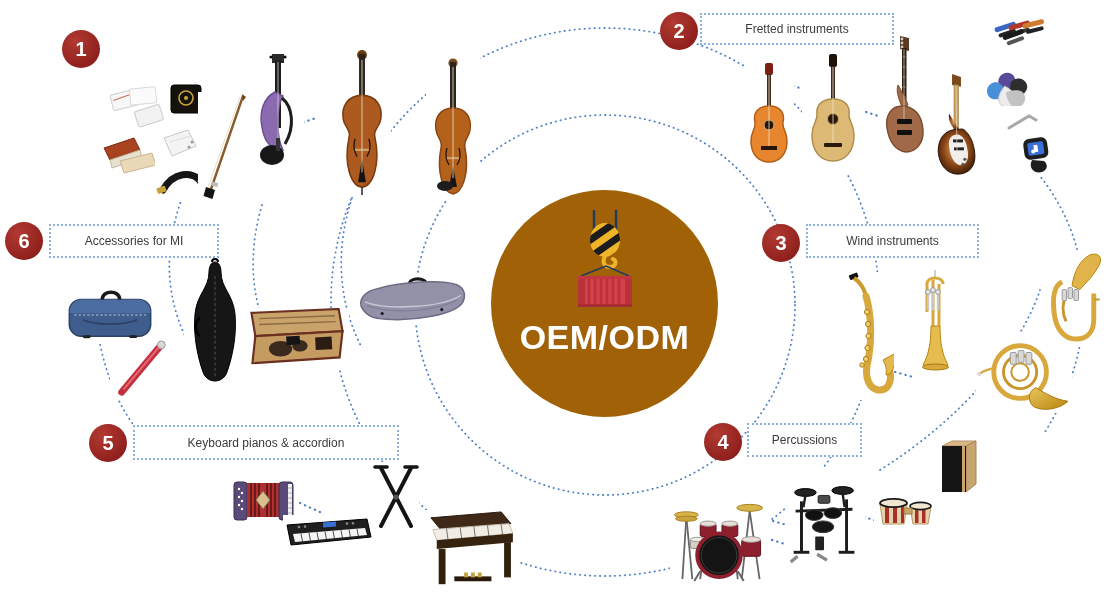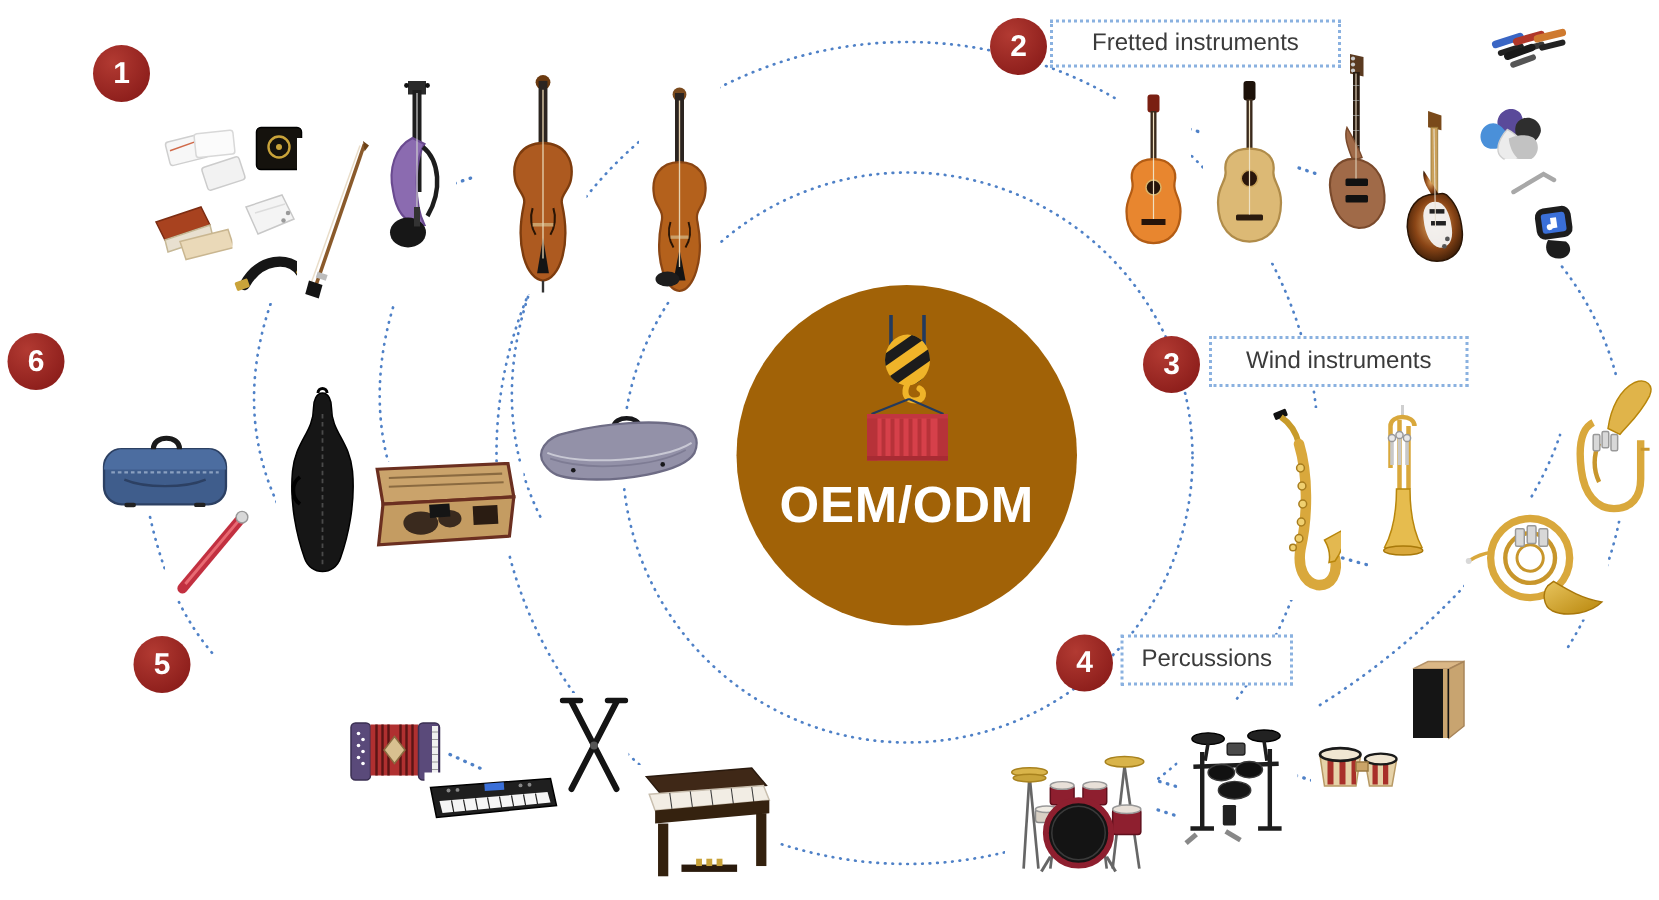--- a/index.html
+++ b/index.html
@@ -4,21 +4,21 @@
 <style>
   html,body{margin:0;padding:0;background:#fff;}
   #stage{position:relative;width:1106px;height:600px;background:#fff;overflow:hidden;
          font-family:"Liberation Sans",sans-serif;}
   .arcs{position:absolute;left:0;top:0;z-index:1;}
   .item{position:absolute;z-index:2;background:#fff;}
   .badge{position:absolute;z-index:5;width:38px;height:38px;border-radius:50%;
          background:radial-gradient(circle at 35% 30%, #b23a32, #8e1f1c 75%);
          color:#fff;font-weight:bold;font-size:20px;display:flex;align-items:center;justify-content:center;}
   .cat-label{position:absolute;z-index:4;background:#fff;border:2px dotted #8ab1e0;
-         color:#3b3b3b;font-size:16px;display:flex;align-items:center;justify-content:center;
+         color:#3b3b3b;font-size:12px;display:flex;align-items:center;justify-content:center;
          padding:0 8px;box-sizing:border-box;}
   #center-circle{position:absolute;z-index:3;left:491px;top:190px;width:227px;height:227px;
          border-radius:50%;background:#a16207;display:flex;flex-direction:column;align-items:center;}
   #center-icon{margin-top:20px;}
   #center-label{color:#fff;font-weight:bold;font-size:34px;letter-spacing:.5px;margin-top:4px;}
   
   #b1{left:62px;top:30px;}  #b2{left:660px;top:12px;}  #b3{left:762px;top:224px;}
   #b4{left:704px;top:423px;} #b5{left:89px;top:424px;}  #b6{left:5px;top:222px;}
   
   #l1{left:103px;top:34px;width:230px;height:33px;}
@@ -95,21 +95,23 @@
   </div>
 
   <div class="badge" id="b1">1</div>
   <div class="badge" id="b2">2</div>
   <div class="cat-label" id="l2">Fretted instruments</div>
   <div class="badge" id="b3">3</div>
   <div class="cat-label" id="l3">Wind instruments</div>
   <div class="badge" id="b4">4</div>
   <div class="cat-label" id="l4">Percussions</div>
   <div class="badge" id="b5">5</div>
+  <div class="cat-label" id="l5">Keyboard pianos &amp; accordion</div>
   <div class="badge" id="b6">6</div>
+  <div class="cat-label" id="l6">Accessories for MI</div>
 
   <svg class="item" style="left:104px;top:82px;width:66px;height:58px" viewBox="0 0 66 58">
     <g transform="rotate(-14 20 20)">
         <rect x="8" y="10" width="26" height="16" rx="2" fill="#f7f7f7" stroke="#cfcfcf"></rect>
         <line x1="10" y1="16" x2="30" y2="14" stroke="#d06a4a" stroke-width="1"></line>
       </g>
     <g transform="rotate(-6 38 14)">
         <rect x="26" y="6" width="26" height="16" rx="2" fill="#fbfbfb" stroke="#d8d8d8"></rect>
       </g>
     <g transform="rotate(-18 44 34)">

